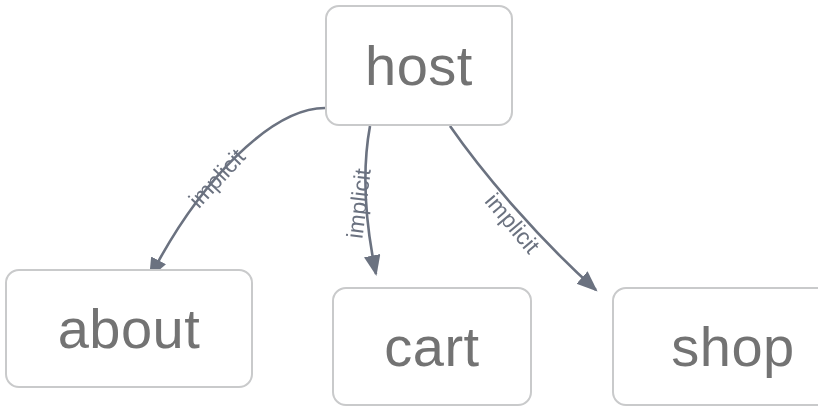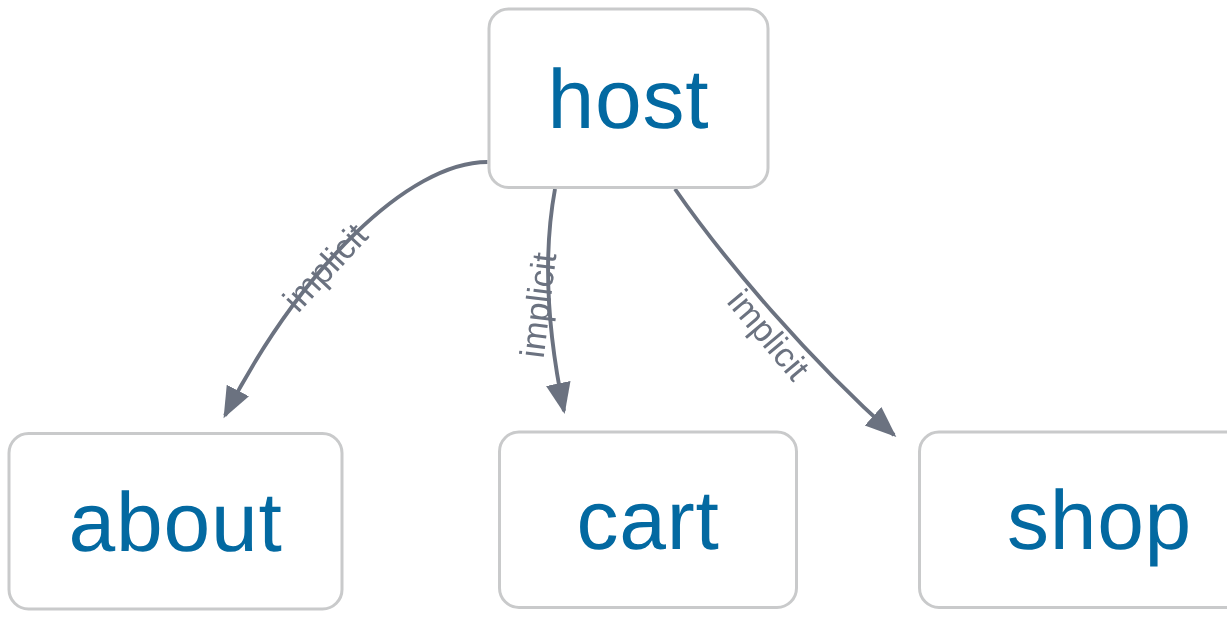--- a/index.html
+++ b/index.html
@@ -26,37 +26,37 @@
     position: absolute;
     box-sizing: border-box;
     background: #ffffff;
     border: 2px solid #c9cacb;
     border-radius: 14px;
     display: flex;
     align-items: center;
     justify-content: center;
   }
   .node-label {
-    color: #0369a1;
+    color: #737373;
     font-size: 56px;
     line-height: 1;
     letter-spacing: 0.5px;
     font-weight: 400;
     user-select: none;
   }
   #node-host {
     left: 325px;
     top: 5px;
     width: 188px;
     height: 121px;
   }
   #node-about {
     left: 5px;
-    top: 288px;
-    width: 224px;
+    top: 269px;
+    width: 248px;
     height: 119px;
   }
   #node-cart {
     left: 332px;
     top: 287px;
     width: 200px;
     height: 119px;
   }
   #node-shop {
     left: 612px;

